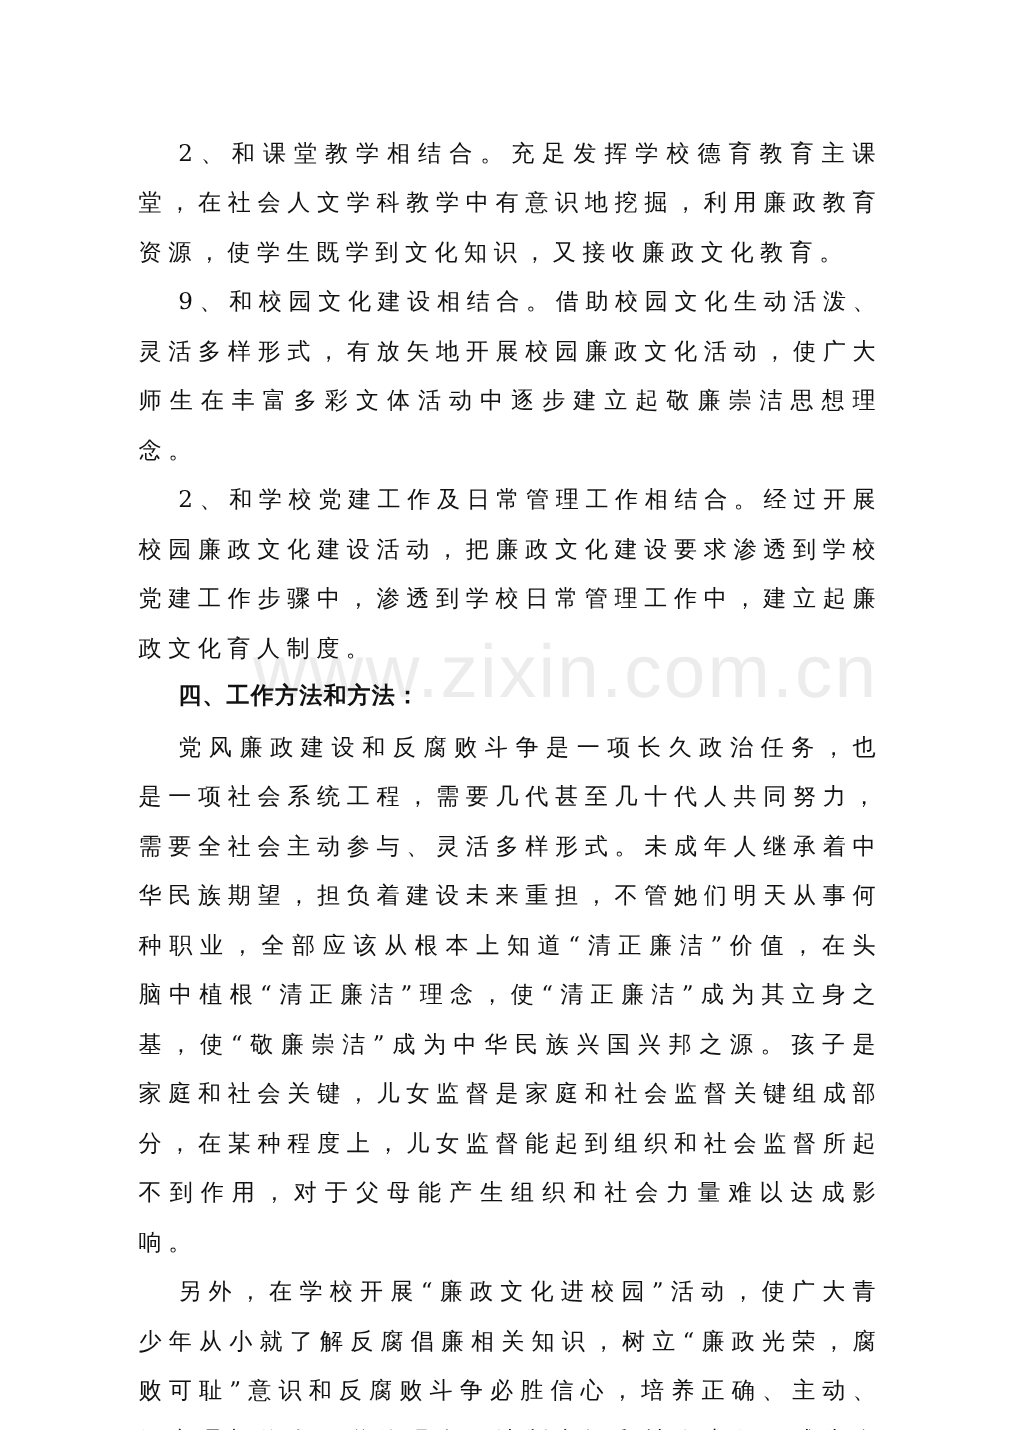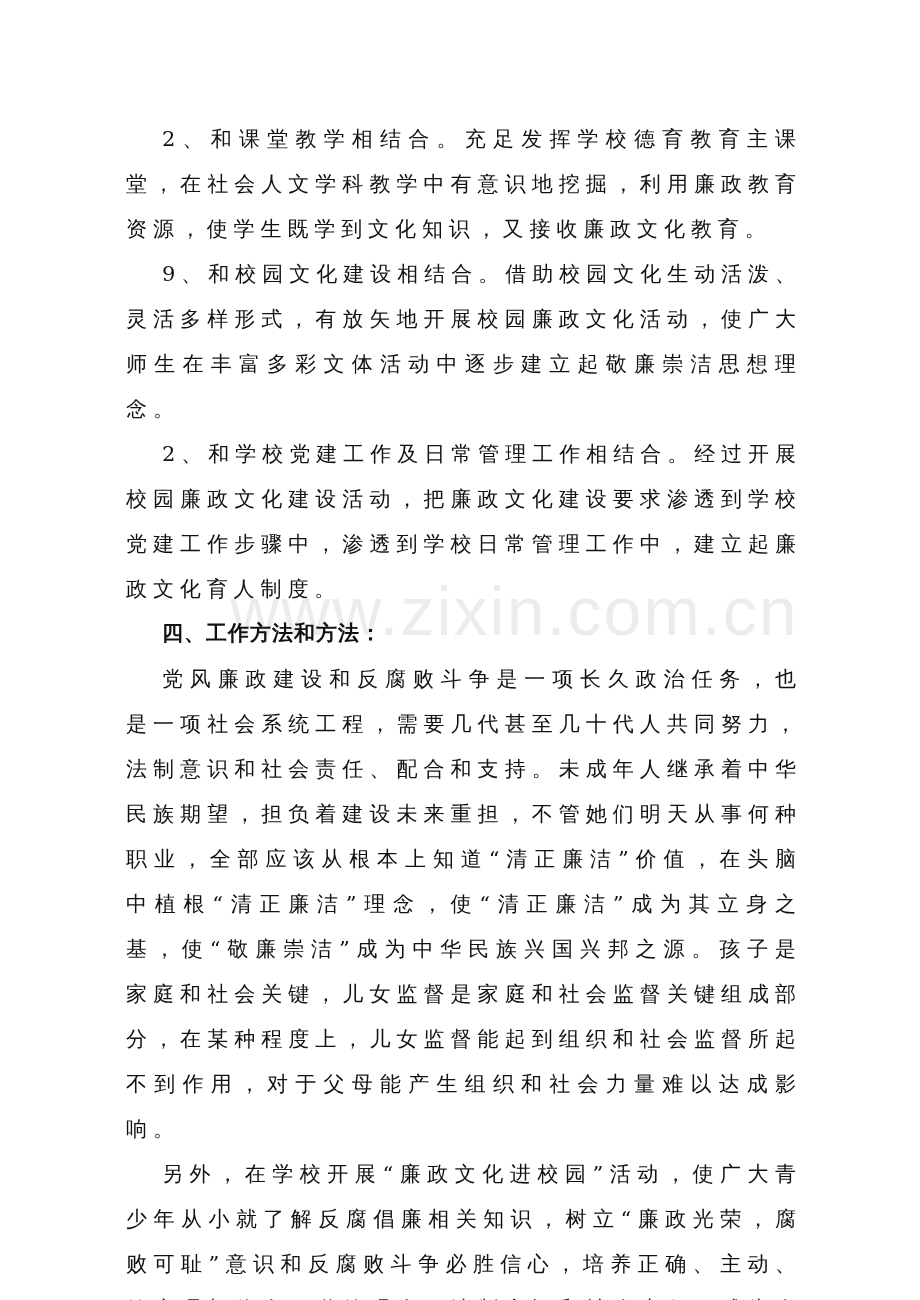--- a/index.html
+++ b/index.html
@@ -20,15 +20,15 @@
 </head>
 <body>
 
 <div class="watermark">www.zixin.com.cn</div>
 
 <div class="page">
   <p class="para">2、和课堂教学相结合。充足发挥学校德育教育主课堂，在社会人文学科教学中有意识地挖掘，利用廉政教育资源，使学生既学到文化知识，又接收廉政文化教育。</p>
   <p class="para">9、和校园文化建设相结合。借助校园文化生动活泼、灵活多样形式，有放矢地开展校园廉政文化活动，使广大师生在丰富多彩文体活动中逐步建立起敬廉崇洁思想理念。</p>
   <p class="para">2、和学校党建工作及日常管理工作相结合。经过开展校园廉政文化建设活动，把廉政文化建设要求渗透到学校党建工作步骤中，渗透到学校日常管理工作中，建立起廉政文化育人制度。</p>
   <p class="heading">四、工作方法和方法：</p>
-  <p class="para">党风廉政建设和反腐败斗争是一项长久政治任务，也是一项社会系统工程，需要几代甚至几十代人共同努力，法制意识和社会责任、配合和支持。未成年人继承着中华民族期望，担负着建设未来重担，不管她们明天从事何种职业，全部应该从根本上知道“清正廉洁”价值，在头脑中植根“清正廉洁”理念，使“清正廉洁”成为其立身之基，使“敬廉崇洁”成为中华民族兴国兴邦之源。孩子是家庭和社会关键，儿女监督是家庭和社会监督关键组成部分，在某种程度上，儿女监督能起到组织和社会监督所起不到作用，对于父母能产生组织和社会力量难以达成影响。</p>
+  <p class="para">党风廉政建设和反腐败斗争是一项长久政治任务，也是一项社会系统工程，需要几代甚至几十代人共同努力，需要全社会主动参与、灵活多样形式。未成年人继承着中华民族期望，担负着建设未来重担，不管她们明天从事何种职业，全部应该从根本上知道“清正廉洁”价值，在头脑中植根“清正廉洁”理念，使“清正廉洁”成为其立身之基，使“敬廉崇洁”成为中华民族兴国兴邦之源。孩子是家庭和社会关键，儿女监督是家庭和社会监督关键组成部分，在某种程度上，儿女监督能起到组织和社会监督所起不到作用，对于父母能产生组织和社会力量难以达成影响。</p>
   <p class="para">另外，在学校开展“廉政文化进校园”活动，使广大青少年从小就了解反腐倡廉相关知识，树立“廉政光荣，腐败可耻”意识和反腐败斗争必胜信心，培养正确、主动、健康理想信念、道德观念、法制意识和社会责任，成为全方面发展中国特色社会主义事业建设者和接班人。所以，学校开展“廉政文化进校园”活动，不仅是对学生开展一项教育，更是对全社会教育、对整个中华民族教育。</p>
 </div>
 
 </body></html>

